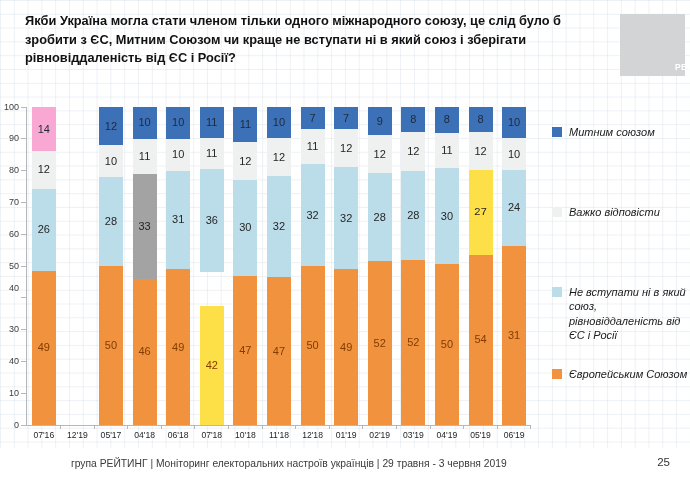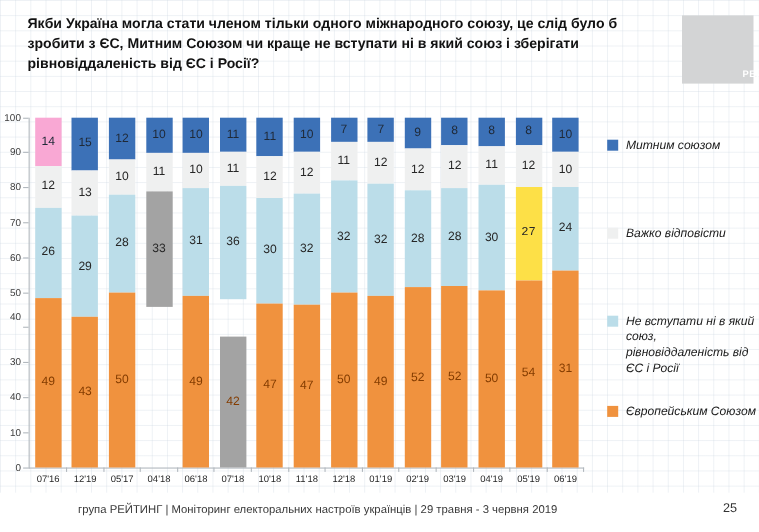--- a/index.html
+++ b/index.html
@@ -98,64 +98,59 @@
           <div class="bar">
             <div class="bar-segment" style="height: 13.8614%; background: #f9a8d4; color: rgb(31, 41, 55);">14</div>
             <div class="bar-segment" style="height: 11.8812%; background: rgb(239, 240, 240); color: rgb(38, 38, 38);">12</div>
             <div class="bar-segment" style="height: 25.7426%; background: rgb(187, 221, 233); color: rgb(38, 38, 38);">26</div>
             <div class="bar-segment" style="height: 48.5149%; background: rgb(240, 146, 62); color: rgb(131, 60, 0);">49</div>
           </div>
           <div class="x-label">07'16</div>
           <div class="x-tick"></div>
         </div>
         <div class="chart-column">
-          <div class="bar">
-            <div class="bar-segment" style="height: 15%; background: rgb(60, 113, 183); color: rgb(31, 41, 55);">15</div>
-            <div class="bar-segment" style="height: 13%; background: rgb(239, 240, 240); color: rgb(38, 38, 38);">13</div>
-            <div class="bar-segment" style="height: 29%; background: rgb(187, 221, 233); color: rgb(38, 38, 38);">29</div>
-            <div class="bar-segment" style="height: 43%; background: rgb(240, 146, 62); color: rgb(131, 60, 0);">43</div>
-          </div>
           <div class="x-label">12'19</div>
           <div class="x-tick"></div>
         </div>
         <div class="chart-column">
           <div class="bar">
             <div class="bar-segment" style="height: 12%; background: rgb(60, 113, 183); color: rgb(31, 41, 55);">12</div>
             <div class="bar-segment" style="height: 10%; background: rgb(239, 240, 240); color: rgb(38, 38, 38);">10</div>
             <div class="bar-segment" style="height: 28%; background: rgb(187, 221, 233); color: rgb(38, 38, 38);">28</div>
             <div class="bar-segment" style="height: 50%; background: rgb(240, 146, 62); color: rgb(131, 60, 0);">50</div>
           </div>
           <div class="x-label">05'17</div>
           <div class="x-tick"></div>
         </div>
         <div class="chart-column">
           <div class="bar">
             <div class="bar-segment" style="height: 10%; background: rgb(60, 113, 183); color: rgb(31, 41, 55);">10</div>
             <div class="bar-segment" style="height: 11%; background: rgb(239, 240, 240); color: rgb(38, 38, 38);">11</div>
             <div class="bar-segment" style="height: 33%; background: #a3a3a3; color: rgb(38, 38, 38);">33</div>
+            <div class="bar-segment" style="height: 46%; background: rgb(240, 146, 62); color: rgb(131, 60, 0);">46</div>
           </div>
           <div class="x-label">04'18</div>
           <div class="x-tick"></div>
         </div>
         <div class="chart-column">
           <div class="bar">
             <div class="bar-segment" style="height: 10%; background: rgb(60, 113, 183); color: rgb(31, 41, 55);">10</div>
             <div class="bar-segment" style="height: 10%; background: rgb(239, 240, 240); color: rgb(38, 38, 38);">10</div>
             <div class="bar-segment" style="height: 31%; background: rgb(187, 221, 233); color: rgb(38, 38, 38);">31</div>
             <div class="bar-segment" style="height: 49%; background: rgb(240, 146, 62); color: rgb(131, 60, 0);">49</div>
           </div>
           <div class="x-label">06'18</div>
           <div class="x-tick"></div>
         </div>
         <div class="chart-column">
           <div class="bar">
             <div class="bar-segment" style="height: 11%; background: rgb(60, 113, 183); color: rgb(31, 41, 55);">11</div>
             <div class="bar-segment" style="height: 11%; background: rgb(239, 240, 240); color: rgb(38, 38, 38);">11</div>
             <div class="bar-segment" style="height: 36%; background: rgb(187, 221, 233); color: rgb(38, 38, 38);">36</div>
-            <div class="bar-segment" style="height: 42%; background: #a3a3a3; color: rgb(131, 60, 0); margin-top: 34px;">42</div>
+            <div class="bar-segment" style="height: 42%; background: #fde047; color: rgb(131, 60, 0); margin-top: 34px;">42</div>
           </div>
           <div class="x-label">07'18</div>
           <div class="x-tick"></div>
         </div>
         <div class="chart-column">
           <div class="bar">
             <div class="bar-segment" style="height: 11%; background: rgb(60, 113, 183); color: rgb(31, 41, 55);">11</div>
             <div class="bar-segment" style="height: 12%; background: rgb(239, 240, 240); color: rgb(38, 38, 38);">12</div>
             <div class="bar-segment" style="height: 30%; background: rgb(187, 221, 233); color: rgb(38, 38, 38);">30</div>
             <div class="bar-segment" style="height: 47%; background: rgb(240, 146, 62); color: rgb(131, 60, 0);">47</div>

